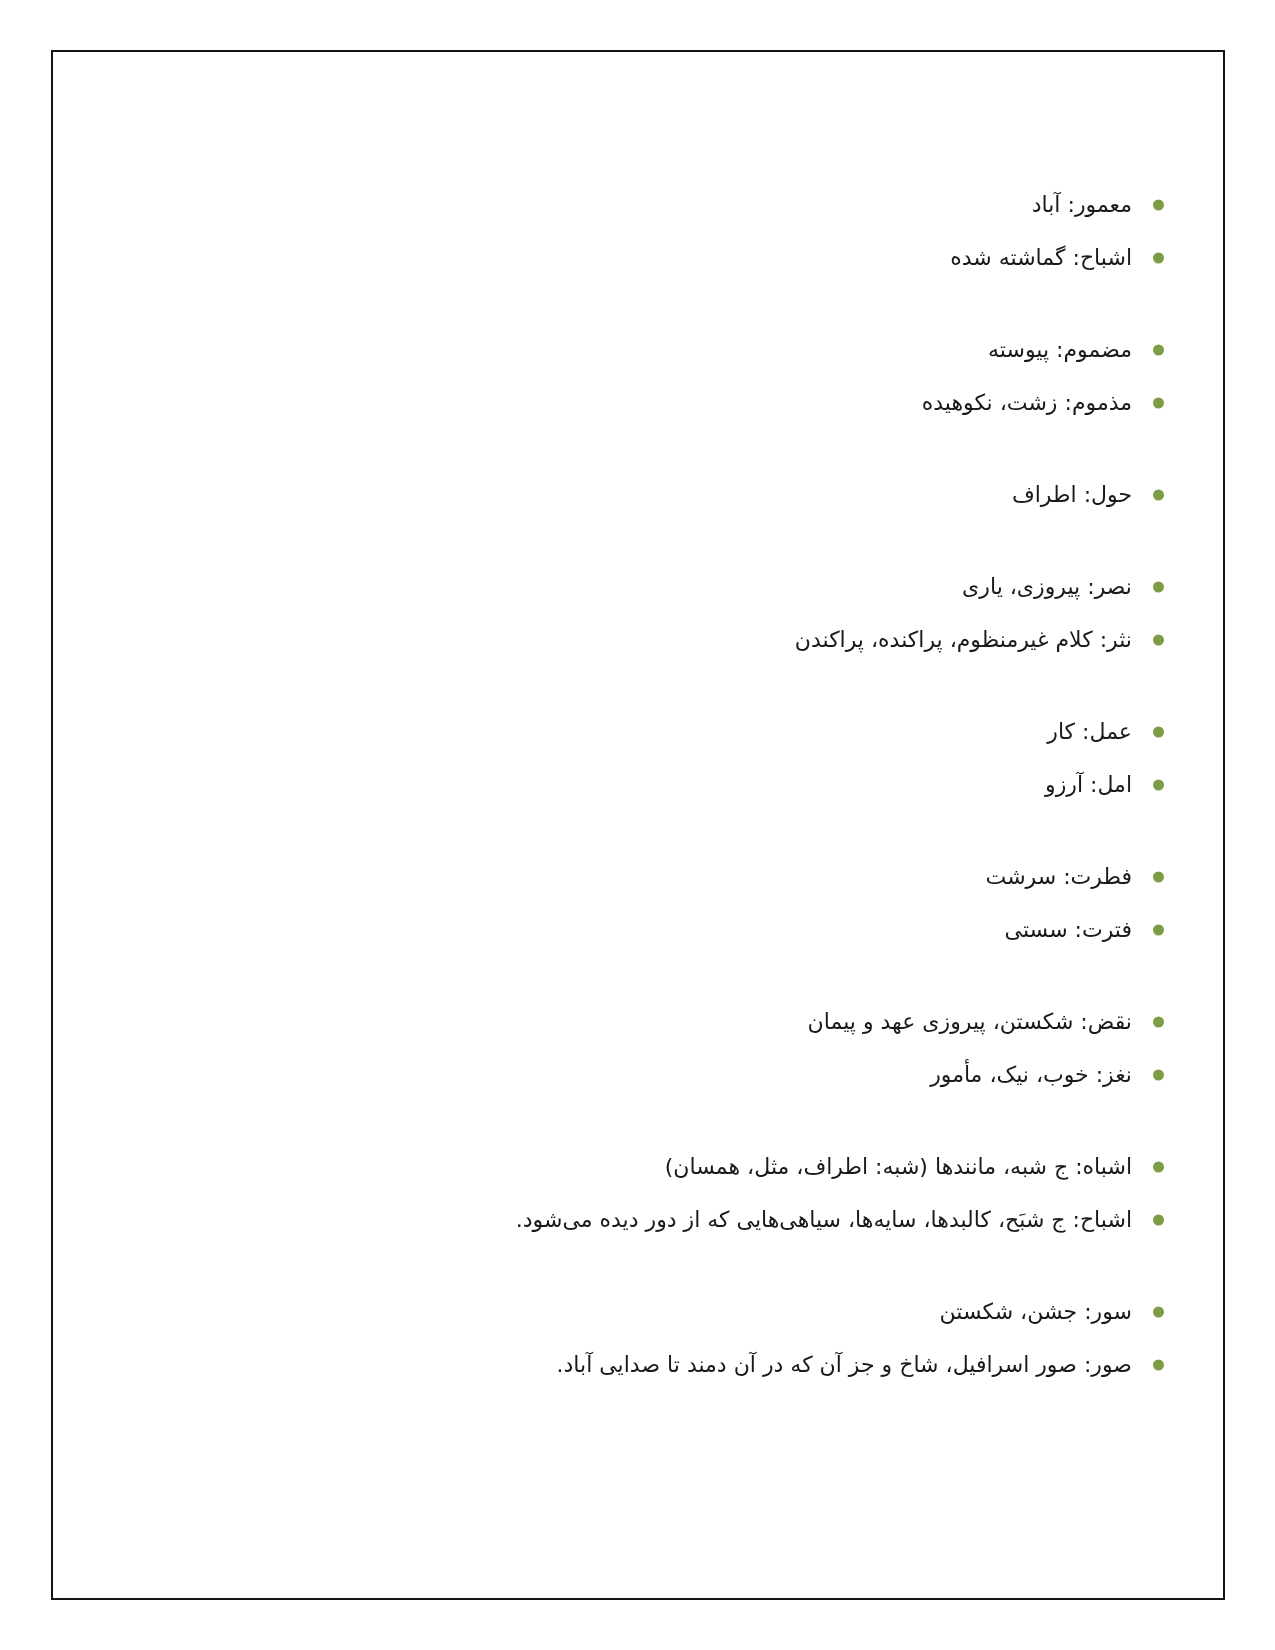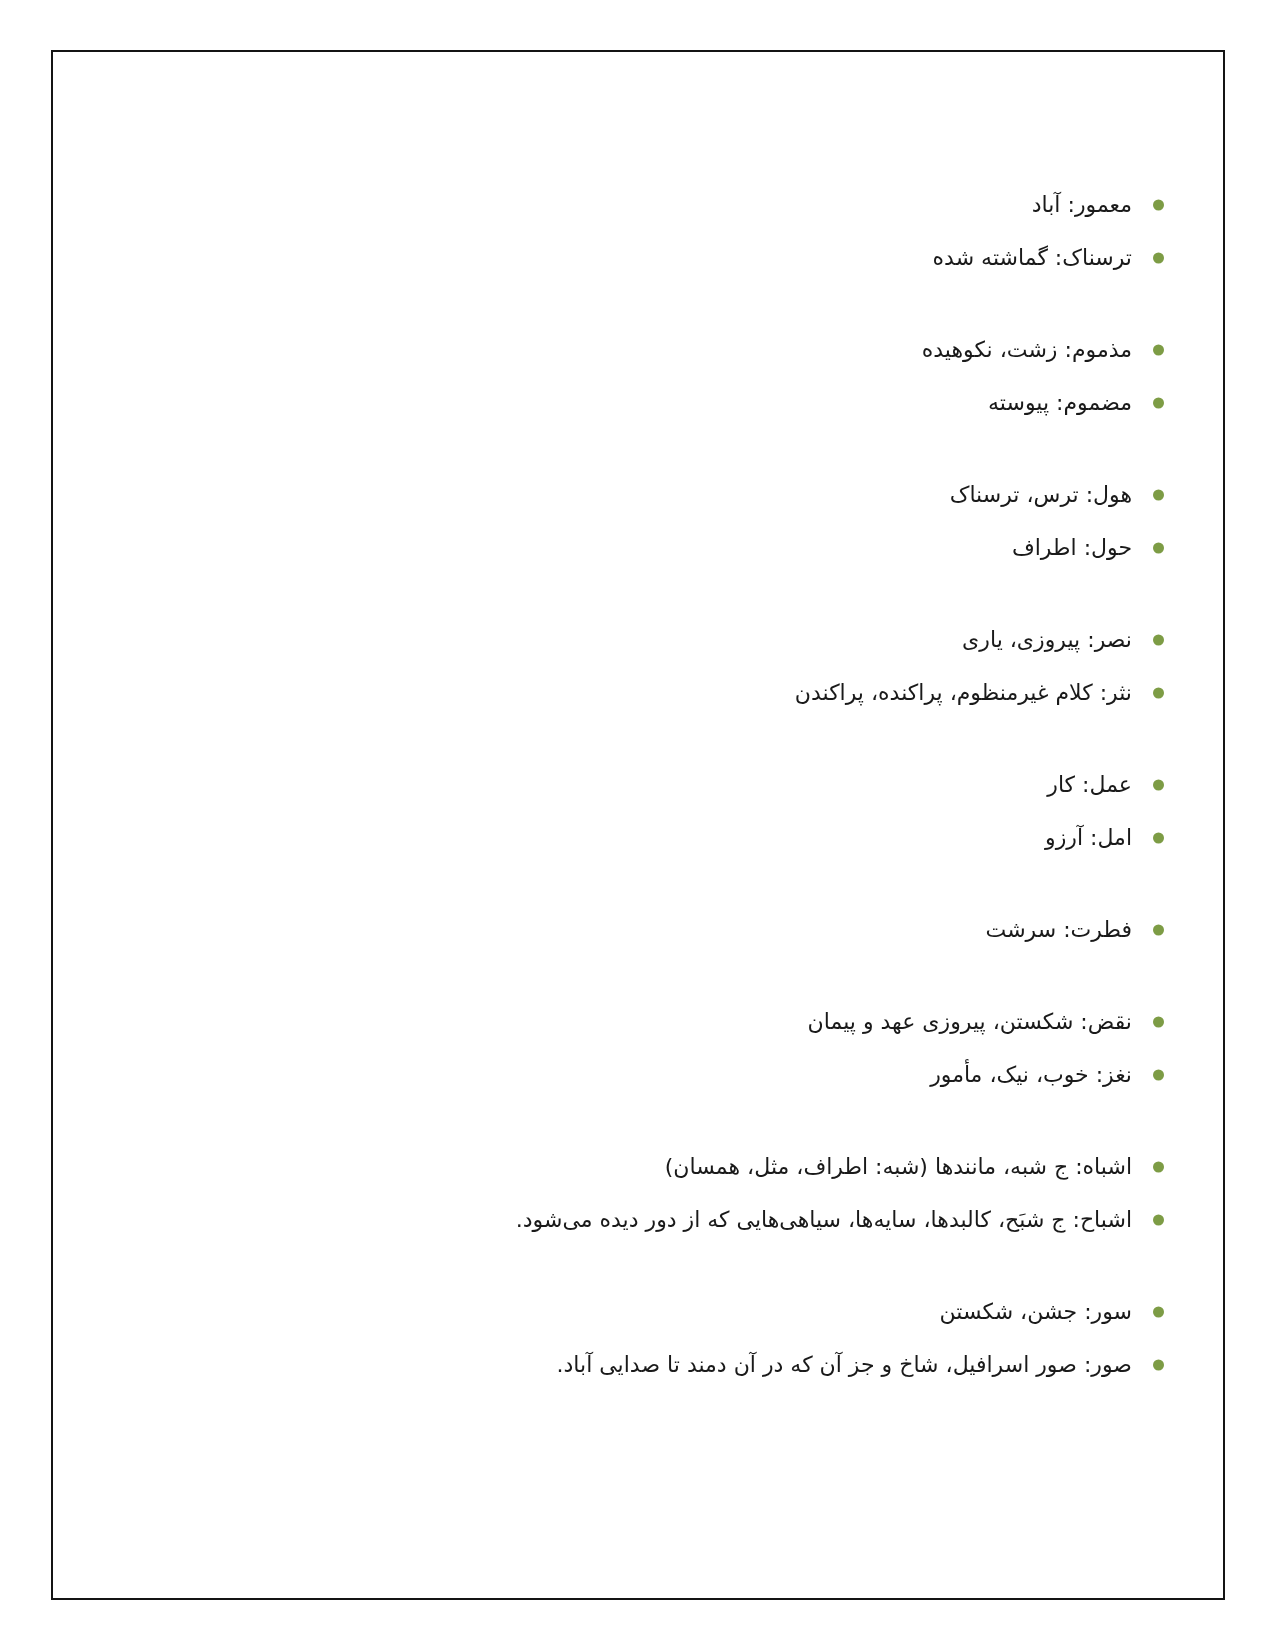--- a/index.html
+++ b/index.html
@@ -58,45 +58,45 @@
 </style>
 </head>
 <body>
 
 <div class="page">
   <div class="page-frame">
     <div class="content">
 
       <ul class="word-group">
         <li class="entry"><span class="bullet"></span><span class="entry-text">معمور: آباد</span></li>
-        <li class="entry"><span class="bullet"></span><span class="entry-text">ترسناک: گماشته شده</span></li>
+        <li class="entry"><span class="bullet"></span><span class="entry-text">اشباح: گماشته شده</span></li>
       </ul>
 
       <ul class="word-group">
+        <li class="entry"><span class="bullet"></span><span class="entry-text">مضموم: پیوسته</span></li>
         <li class="entry"><span class="bullet"></span><span class="entry-text">مذموم: زشت، نکوهیده</span></li>
-        <li class="entry"><span class="bullet"></span><span class="entry-text">مضموم: پیوسته</span></li>
       </ul>
 
       <ul class="word-group">
-        <li class="entry"><span class="bullet"></span><span class="entry-text">هول: ترس، ترسناک</span></li>
         <li class="entry"><span class="bullet"></span><span class="entry-text">حول: اطراف</span></li>
       </ul>
 
       <ul class="word-group">
         <li class="entry"><span class="bullet"></span><span class="entry-text">نصر: پیروزی، یاری</span></li>
         <li class="entry"><span class="bullet"></span><span class="entry-text">نثر: کلام غیرمنظوم، پراکنده، پراکندن</span></li>
       </ul>
 
       <ul class="word-group">
         <li class="entry"><span class="bullet"></span><span class="entry-text">عمل: کار</span></li>
         <li class="entry"><span class="bullet"></span><span class="entry-text">امل: آرزو</span></li>
       </ul>
 
       <ul class="word-group">
         <li class="entry"><span class="bullet"></span><span class="entry-text">فطرت: سرشت</span></li>
+        <li class="entry"><span class="bullet"></span><span class="entry-text">فترت: سستی</span></li>
       </ul>
 
       <ul class="word-group">
         <li class="entry"><span class="bullet"></span><span class="entry-text">نقض: شکستن، پیروزی عهد و پیمان</span></li>
         <li class="entry"><span class="bullet"></span><span class="entry-text">نغز: خوب، نیک، مأمور</span></li>
       </ul>
 
       <ul class="word-group">
         <li class="entry"><span class="bullet"></span><span class="entry-text">اشباه: ج شبه، مانندها (شبه: اطراف، مثل، همسان)</span></li>
         <li class="entry"><span class="bullet"></span><span class="entry-text">اشباح: ج شبَح، کالبدها، سایه‌ها، سیاهی‌هایی که از دور دیده می‌شود.</span></li>

